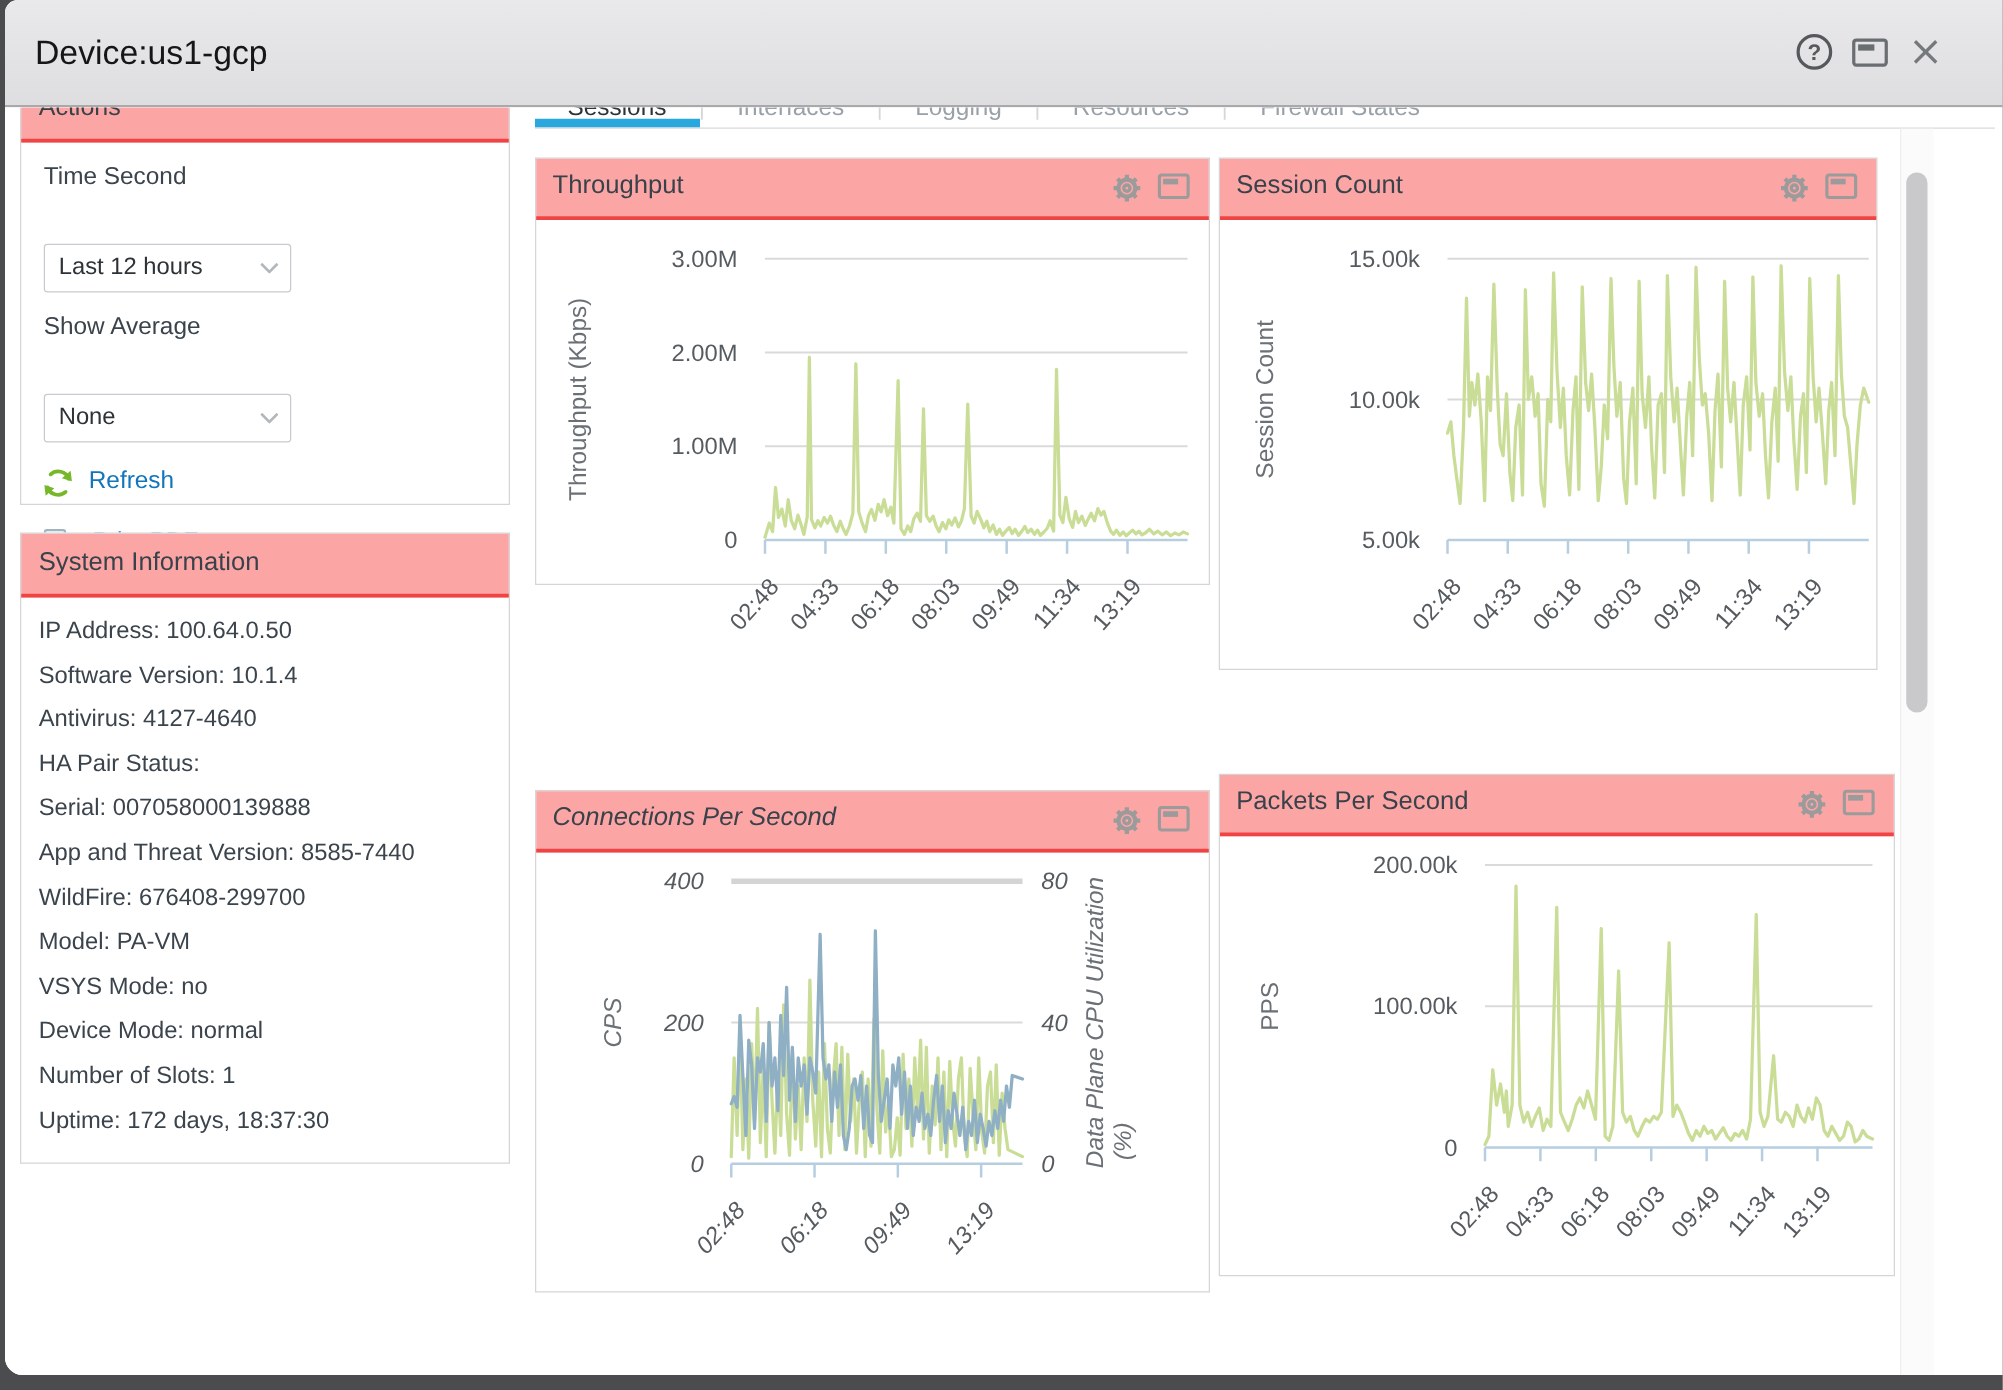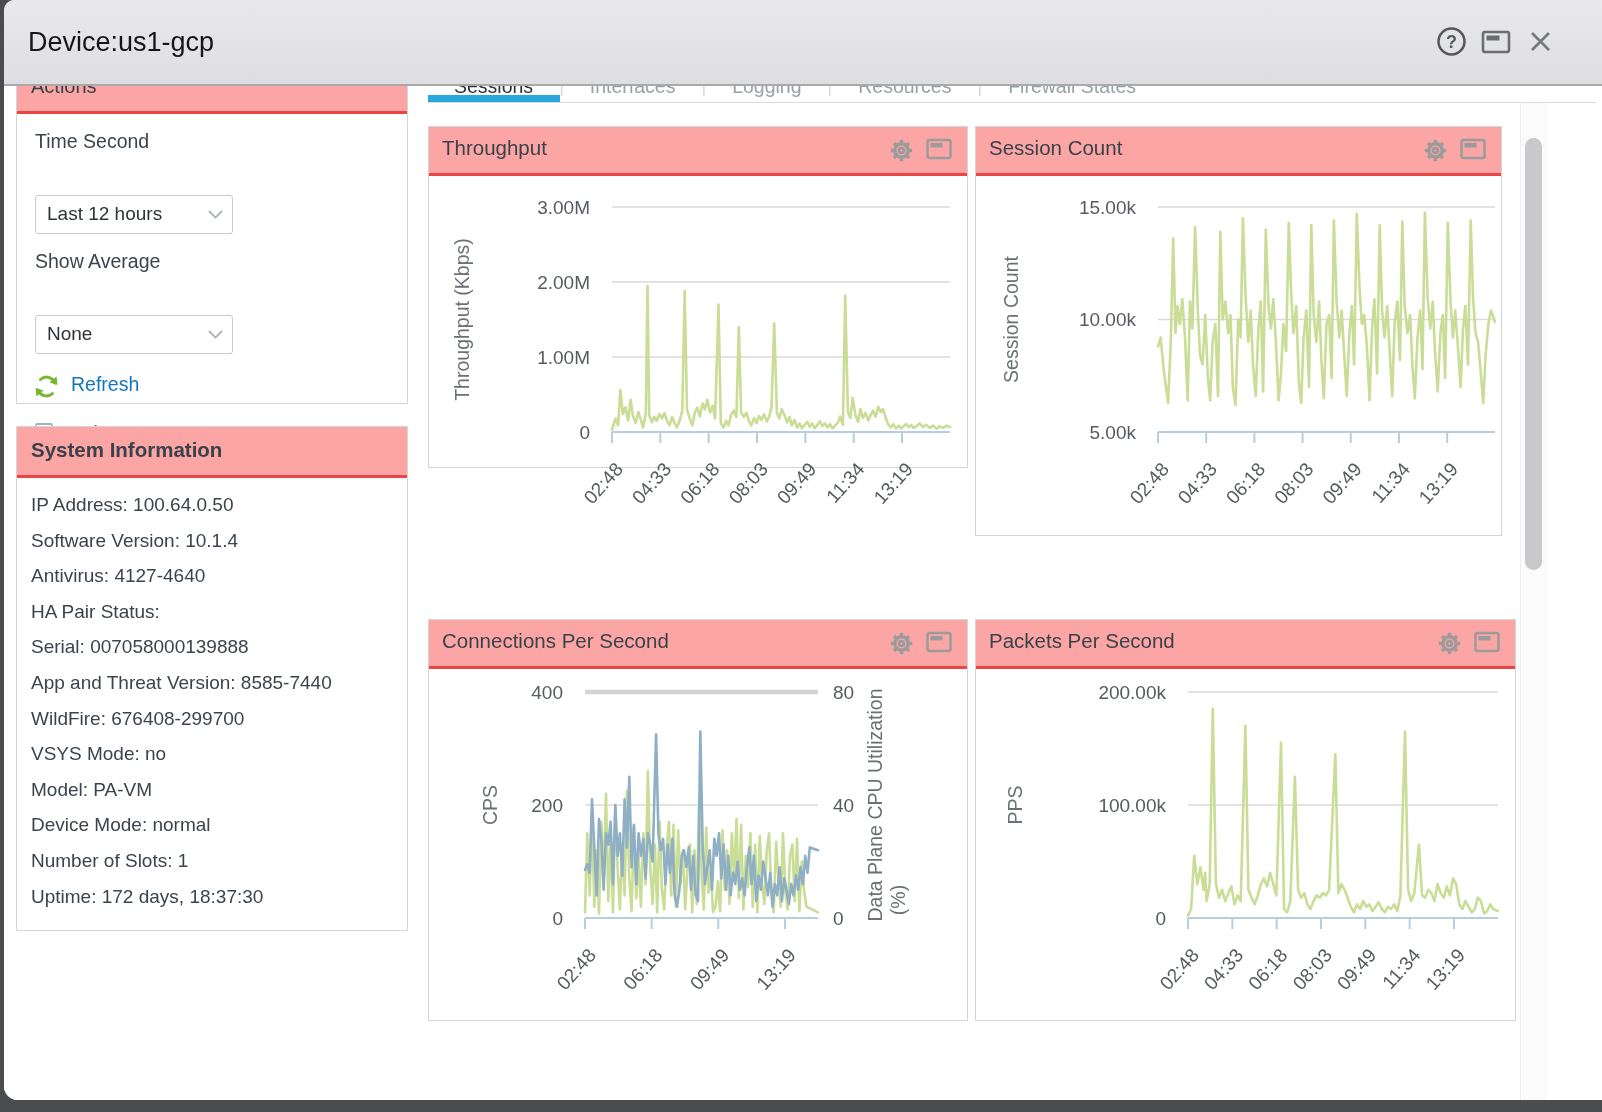--- a/index.html
+++ b/index.html
@@ -28,21 +28,21 @@
   .actions .phead span{position:absolute;left:14px;top:14px;font-size:20px;color:#39424a;}
   .field-label{font-size:19.5px;color:#3b444c;margin:16px 0 9px 18px;}
   .select{position:relative;width:196px;height:37px;margin-left:18px;border:1px solid #c7cbd0;
     border-radius:3px;background:#fff;cursor:pointer;box-sizing:content-box;margin-top:42px;}
   .select .val{position:absolute;left:11px;top:0;line-height:35px;font-size:19px;color:#2e3338;}
   .select svg{position:absolute;right:9px;top:14px;}
   .link-row{display:flex;gap:11px;margin:19px 0 0 16px;height:30px;}
   .link{font-size:19.5px;color:#1375bc;cursor:pointer;}
 
   .sysinfo{left:12px;top:340px;width:392px;}
-  .sysinfo .phead{height:48px;font-weight:bold;}
+  .sysinfo .phead{height:48px;}
   .sysinfo .phead span{position:absolute;left:14px;top:11px;font-size:20.5px;color:#39424a;}
   .sysinfo .pbody{padding:9px 14px 16px;}
   .si-row{font-size:19px;line-height:35.6px;color:#3b444c;white-space:nowrap;}
 
   .chart-panel .phead{height:46px;}
   .chart-panel .phead .ct{position:absolute;left:13px;top:9px;font-size:20.5px;color:#39424a;}
   .chart-panel .phead .icons{position:absolute;right:14px;top:10px;display:flex;gap:10px;}
   .chart-panel .phead .icons svg{cursor:pointer;}
   .chart-body{position:absolute;left:0;top:46px;right:0;bottom:0;}
   .chart-body svg{display:block;}
@@ -138,22 +138,22 @@
         <span>System Information</span>
       </div>
       <div class="pbody" id="sysinfo-rows">
           <div class="si-row">IP Address: 100.64.0.50</div>
           <div class="si-row">Software Version: 10.1.4</div>
           <div class="si-row">Antivirus: 4127-4640</div>
           <div class="si-row">HA Pair Status:</div>
           <div class="si-row">Serial: 007058000139888</div>
           <div class="si-row">App and Threat Version: 8585-7440</div>
           <div class="si-row">WildFire: 676408-299700</div>
+          <div class="si-row">Model: PA-VM</div>
           <div class="si-row">VSYS Mode: no</div>
-          <div class="si-row">Model: PA-VM</div>
           <div class="si-row">Device Mode: normal</div>
           <div class="si-row">Number of Slots: 1</div>
           <div class="si-row">Uptime: 172 days, 18:37:30</div>
         </div>
     </div>
 
     <div id="charts">
         <div class="panel chart-panel" style="left: 424px; top: 40px; width: 540px; height: 342px;">
           <div class="phead">
       <span class="ct">Throughput</span>
@@ -251,21 +251,21 @@
               <text x="434.955" y="297" text-anchor="end" class="tick-label" transform="rotate(-48 434.955 297)">11:34</text>
               <line x1="471.146" y1="259" x2="471.146" y2="270" stroke="#b6cedf" stroke-width="2"></line>
               <text x="483.146" y="297" text-anchor="end" class="tick-label" transform="rotate(-48 483.146 297)">13:19</text>
               <text x="160" y="265.5" text-anchor="end" class="tick-label">5.00k</text>
               <text x="160" y="153" text-anchor="end" class="tick-label">10.00k</text>
               <text x="160" y="40.5" text-anchor="end" class="tick-label">15.00k</text>
               <text x="42" y="146.5" text-anchor="middle" class="ylab" transform="rotate(-90 42 146.5)">Session Count</text>
             </svg>
           </div>
         </div>
-        <div class="panel chart-panel" style="left: 424px; top: 533px; width: 540px; height: 402px;">
+        <div class="panel chart-panel" style="left: 424px; top: 546px; width: 540px; height: 402px; font-style: italic;">
           <div class="phead">
       <span class="ct">Connections Per Second</span>
       <span class="icons">
               <svg width="27" height="27" viewBox="0 0 24 24">
   <g stroke="#9b9b9b" stroke-width="3" fill="none">
    <circle cx="12" cy="12" r="6"></circle>
    <line x1="12" y1="2.5" x2="12" y2="5.5"></line>
                   <line x1="12" y1="18.5" x2="12" y2="21.5"></line>
    <line x1="2.5" y1="12" x2="5.5" y2="12"></line>
                   <line x1="18.5" y1="12" x2="21.5" y2="12"></line>

